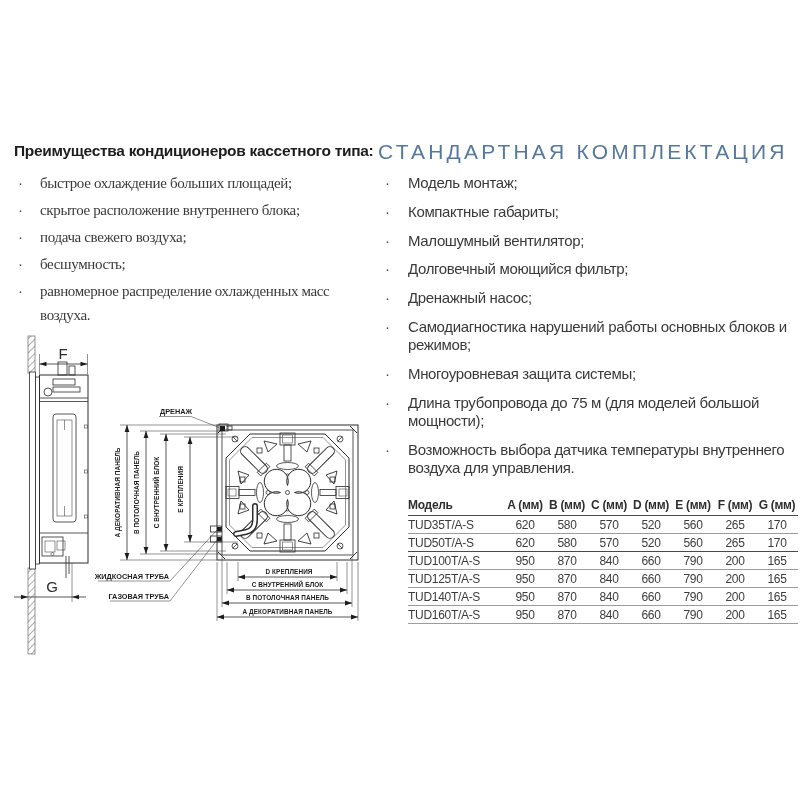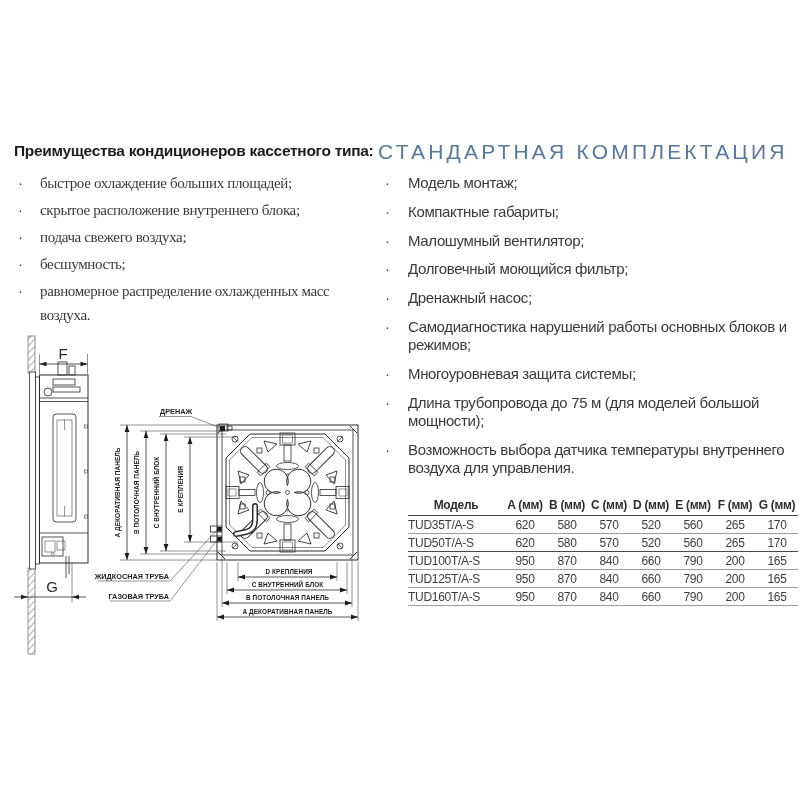--- a/index.html
+++ b/index.html
@@ -32,21 +32,21 @@
   svg .whm{fill:#ffffff;stroke:#2c2c2c;stroke-width:0.8;}
   svg .ar{fill:#1c1c1c;stroke:none;}
   svg .hatchbar{fill:url(#hatch);stroke:#666;stroke-width:0.7;}
   svg .dim-label{font-size:6.4px;font-weight:700;fill:#1c1c1c;letter-spacing:0.1px;}
   svg .callout{font-size:7.3px;font-weight:700;fill:#1c1c1c;}
   svg .big-letter{font-size:15px;fill:#2b2b2b;}
 
   
   .spec{position:absolute;left:408px;top:497px;width:390px;border-collapse:collapse;font-size:12px;color:#3c3c3c;letter-spacing:-0.3px;table-layout:fixed;}
   .spec th{font-weight:700;text-align:center;padding:1px 0 3px 0;border-bottom:1.4px solid #4a4a4a;color:#2e2e2e;}
-  .spec th.model{text-align:center;width:96px;}
+  .spec th.model{text-align:left;width:96px;}
   .spec td{text-align:center;padding:1px 0;border-bottom:1px solid #9c9c9c;height:15px;}
   .spec td.model{text-align:left;}
   .spec tr.group-sep td{border-bottom:1.4px solid #4a4a4a;}
 </style>
 </head>
 <body>
 
 <div class="page">
 
   <section class="advantages">
@@ -378,20 +378,30 @@
         <td class="model">TUD125T/A-S</td>
         <td>950</td>
           <td>870</td>
         <td>840</td>
           <td>660</td>
         <td>790</td>
           <td>200</td>
         <td>165</td>
       </tr>
       <tr>
+        <td class="model">TUD140T/A-S</td>
+        <td>950</td>
+          <td>870</td>
+        <td>840</td>
+          <td>660</td>
+        <td>790</td>
+          <td>200</td>
+        <td>165</td>
+      </tr>
+      <tr>
         <td class="model">TUD160T/A-S</td>
         <td>950</td>
           <td>870</td>
         <td>840</td>
           <td>660</td>
         <td>790</td>
           <td>200</td>
         <td>165</td>
       </tr>
     </tbody>

